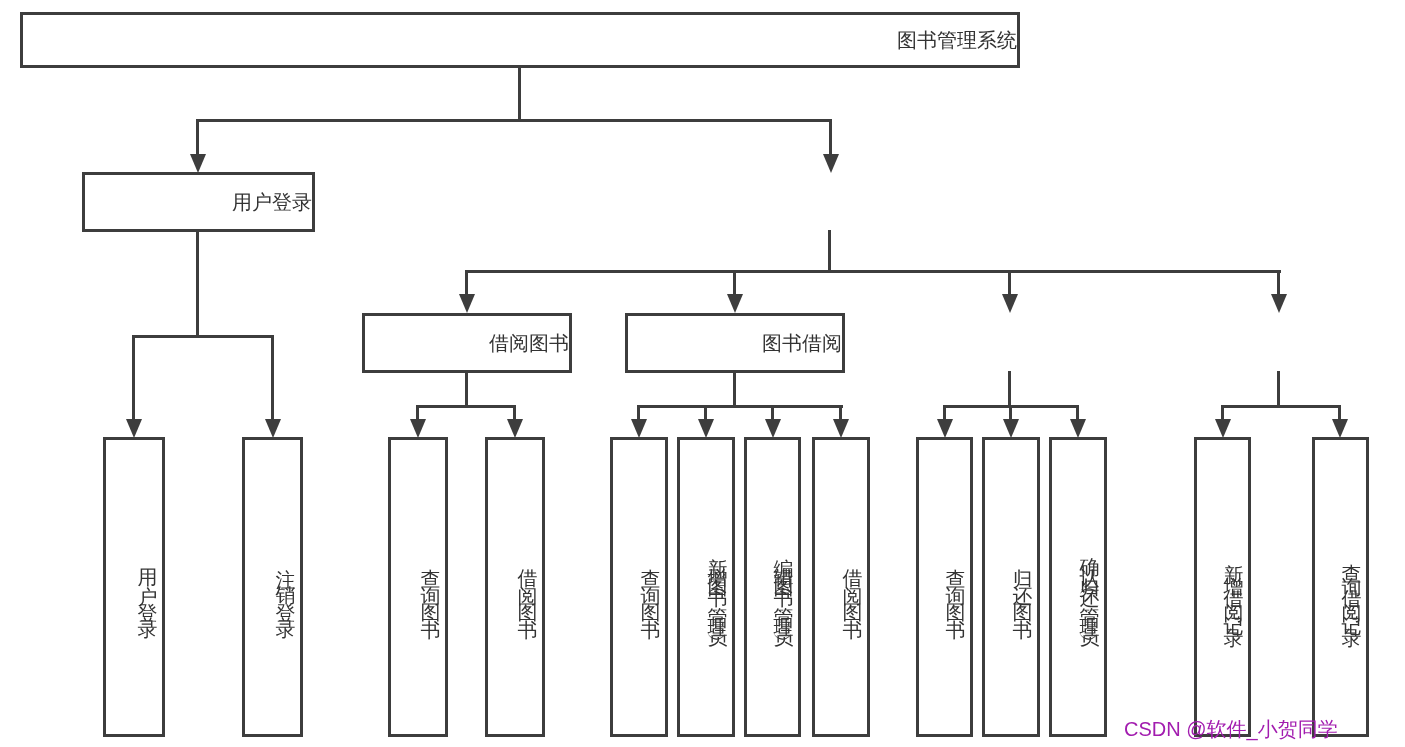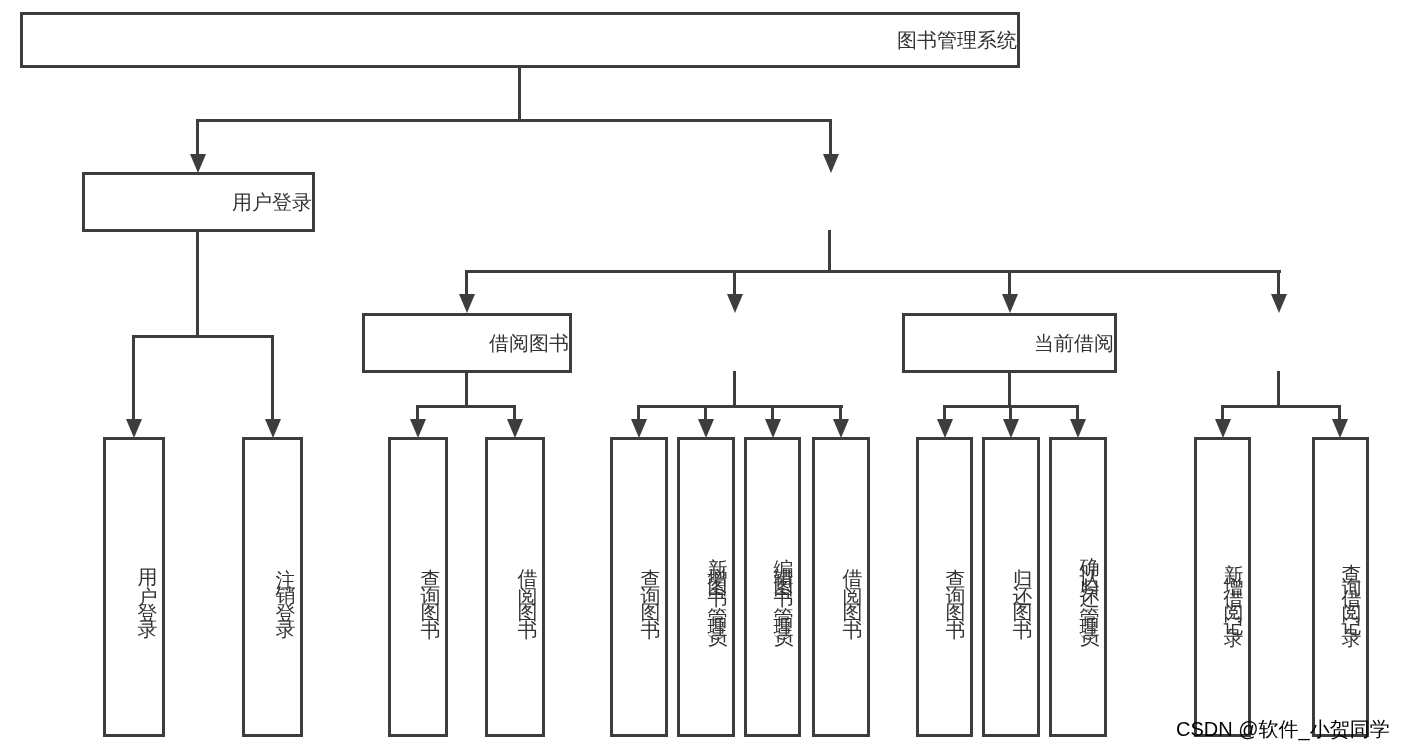--- a/index.html
+++ b/index.html
@@ -32,24 +32,24 @@
   .hline, .vline { position: absolute; background: #3d3d3d; }
   .arrow {
     position: absolute;
     width: 0; height: 0;
     border-left: 8px solid transparent;
     border-right: 8px solid transparent;
     border-top: 19px solid #3d3d3d;
   }
   #watermark {
     position: absolute;
-    left: 1176px;
+    left: 1124px;
     top: 716px;
     font-size: 20px;
-    color: #000000;
+    color: #a21caf;
     white-space: nowrap;
     z-index: 5;
   }
 </style>
 </head>
 <body>
 
 <div id="canvas">
 
   <div class="box" style="left:20px; top:12px; width:1000px; height:56px;">
@@ -81,22 +81,22 @@
   <div class="vline" style="left:733px; top:270px; width:3px; height:27px;"></div>
   <div class="arrow" style="left:727px; top:294px;"></div>
   <div class="vline" style="left:1008px; top:270px; width:3px; height:27px;"></div>
   <div class="arrow" style="left:1002px; top:294px;"></div>
   <div class="vline" style="left:1277px; top:270px; width:3px; height:27px;"></div>
   <div class="arrow" style="left:1271px; top:294px;"></div>
 
   <div class="box" style="left:362px; top:313px; width:210px; height:60px;">
     <span>借阅图书</span>
   </div>
-  <div class="box" style="left:902px; top:313px; width:215px; height:60px;">
-    <span>当前借阅</span>
+  <div class="box" style="left:625px; top:313px; width:220px; height:60px;">
+    <span>图书借阅</span>
   </div>
 
   <div class="vline" style="left:465px; top:371px; width:3px; height:37px;"></div>
   <div class="hline" style="left:416px; top:405px; width:100px; height:3px;"></div>
   <div class="vline" style="left:416px; top:405px; width:3px; height:17px;"></div>
   <div class="arrow" style="left:410px; top:419px;"></div>
   <div class="vline" style="left:513px; top:405px; width:3px; height:17px;"></div>
   <div class="arrow" style="left:507px; top:419px;"></div>
 
   <div class="vline" style="left:733px; top:371px; width:3px; height:37px;"></div>

